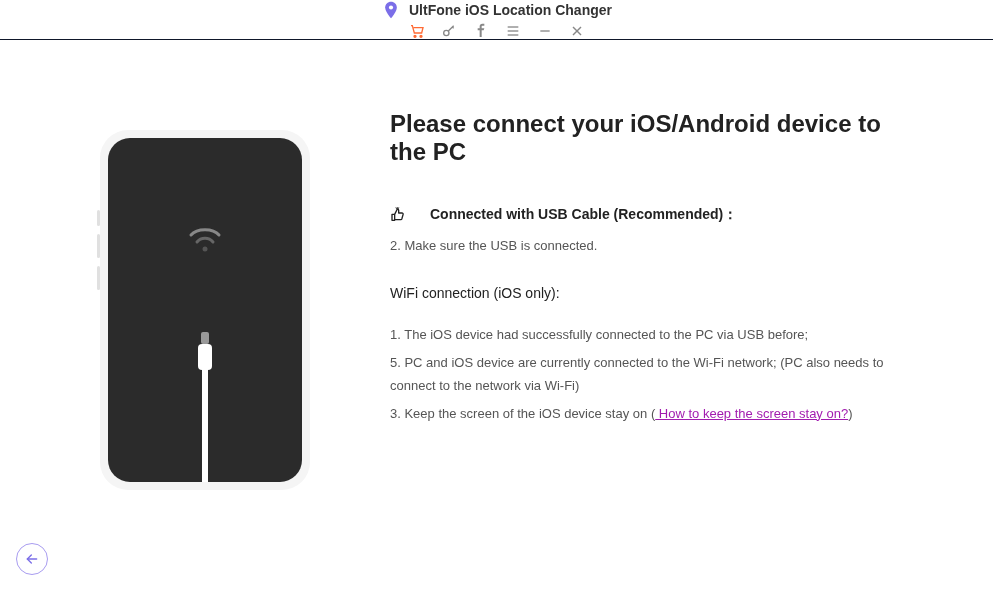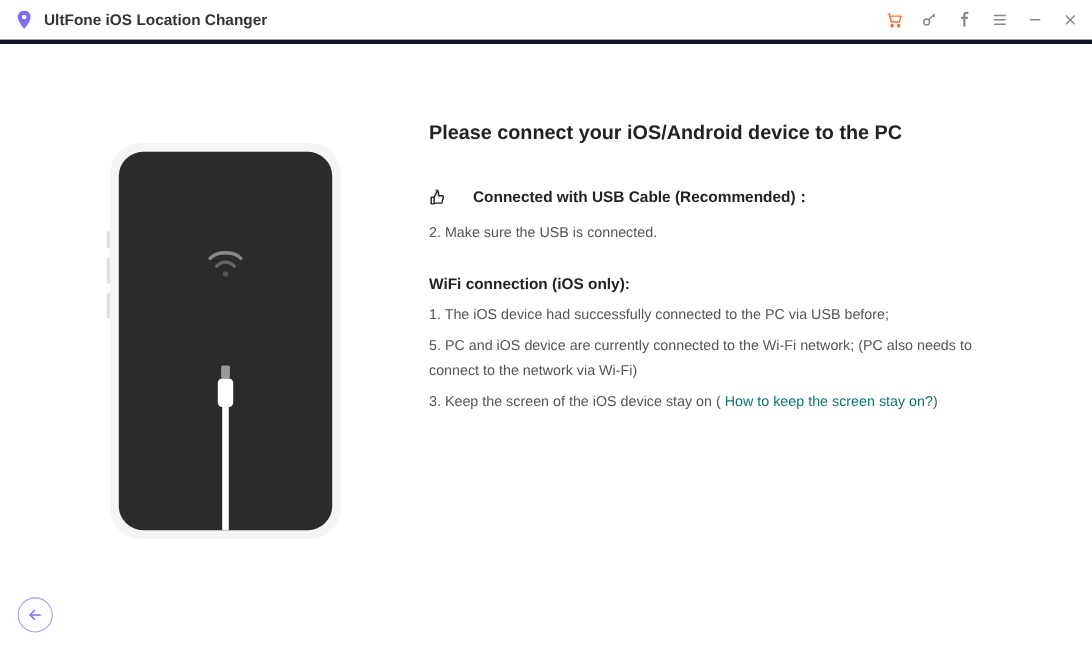--- a/index.html
+++ b/index.html
@@ -10,25 +10,26 @@
     body {
       font-family: -apple-system, BlinkMacSystemFont, "Segoe UI", Arial, sans-serif;
       background: #fff;
       width: 993px;
       height: 591px;
       overflow: hidden;
       position: relative;
     }
     .titlebar {
       height: 40px;
-      border-bottom: 4px solid #0f172a;
+      border-bottom: 1px solid #0f172a;
       display: flex;
       align-items: center;
       justify-content: space-between;
       padding: 0 12px;
+      flex-direction: column;
     }
     .titlebar-left {
       display: flex;
       align-items: center;
       gap: 8px;
     }
     .logo {
       width: 20px;
       height: 20px;
     }
@@ -109,55 +110,56 @@
       position: absolute;
       bottom: 0;
       width: 30px;
       height: 150px;
     }
     .instructions {
       flex: 1;
       padding-right: 40px;
     }
     .main-heading {
-      font-size: 18px;
+      font-size: 24px;
       font-weight: 700;
       color: #222;
       margin-bottom: 40px;
     }
     .section-heading {
       font-size: 14px;
       font-weight: 700;
       color: #222;
       margin-bottom: 10px;
       display: flex;
       align-items: center;
       gap: 24px;
     }
     .section-heading-plain {
       font-size: 14px;
-      font-weight: 700;
+      font-weight: 400;
       color: #222;
-      margin-bottom: 8px;
+      margin-bottom: 22px;
     }
     .thumb-icon {
       width: 16px;
       height: 16px;
     }
     .instruction-item {
       font-size: 13px;
       color: #555;
       line-height: 1.8;
       margin-bottom: 4px;
     }
     .section-gap {
       margin-top: 28px;
     }
     .link {
-      color: #0f766e;
+      color: #a21caf;
+      text-decoration: underline;
       cursor: pointer;
       text-align: center;
     }
     .help-link-wrap {
       margin-top: 32px;
     }
     .back-button {
       position: absolute;
       bottom: 16px;
       left: 16px;

